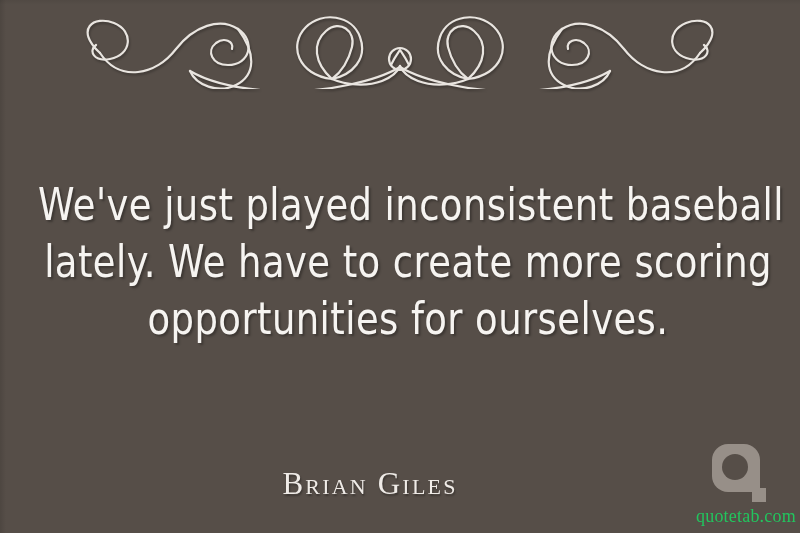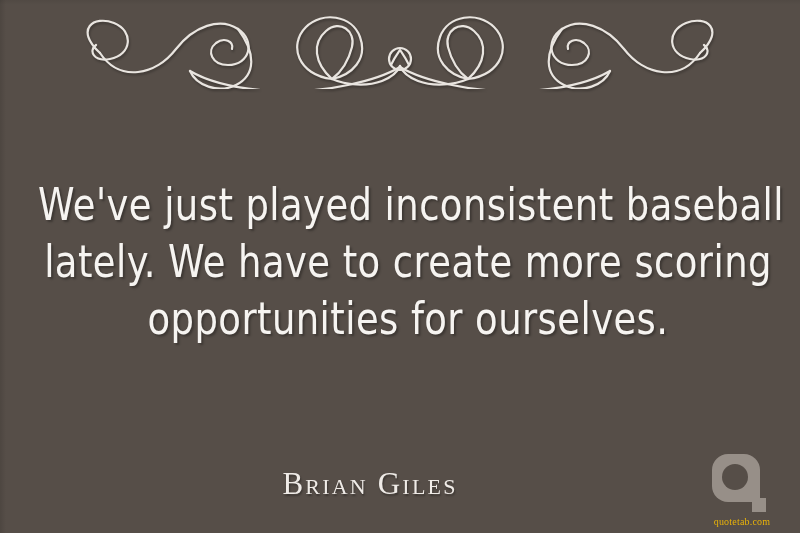--- a/index.html
+++ b/index.html
@@ -129,22 +129,22 @@
   .logo-dot {
     position: absolute;
     left: 40px;
     top: 44px;
     width: 14px;
     height: 14px;
     background: #978f88;
   }
   .logo-text {
     font-family: "Liberation Serif", "DejaVu Serif", serif;
-    font-size: 10px;
-    color: #eab308;
+    font-size: 18px;
+    color: #22c55e;
     letter-spacing: 0.2px;
   }
 </style>
 </head>
 <body>
 
 <div id="quote-card">
 
   <div class="ornament-wrap">
     <svg width="680" height="80" viewBox="0 0 680 80" fill="none">

